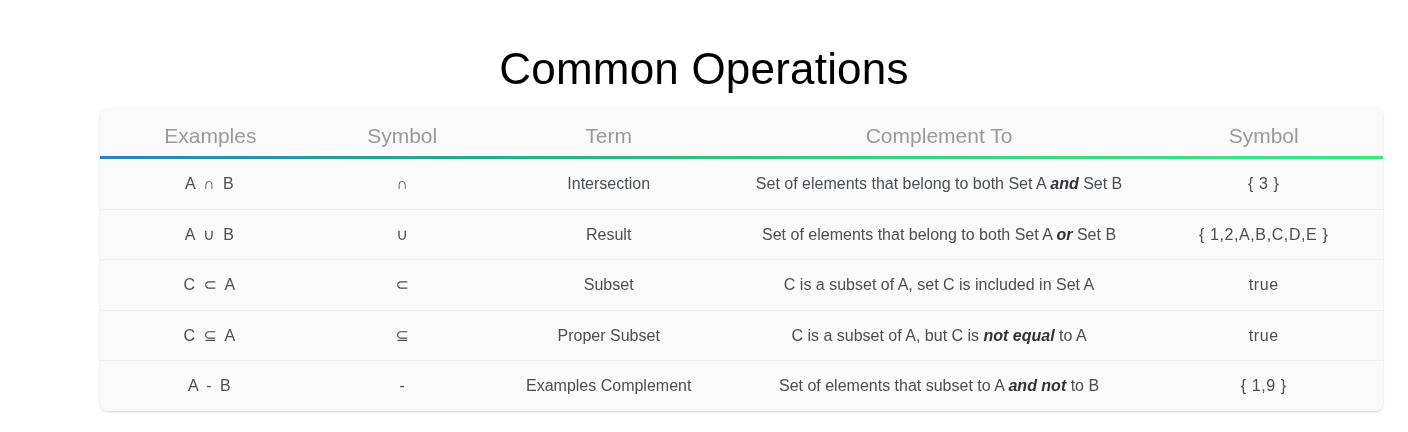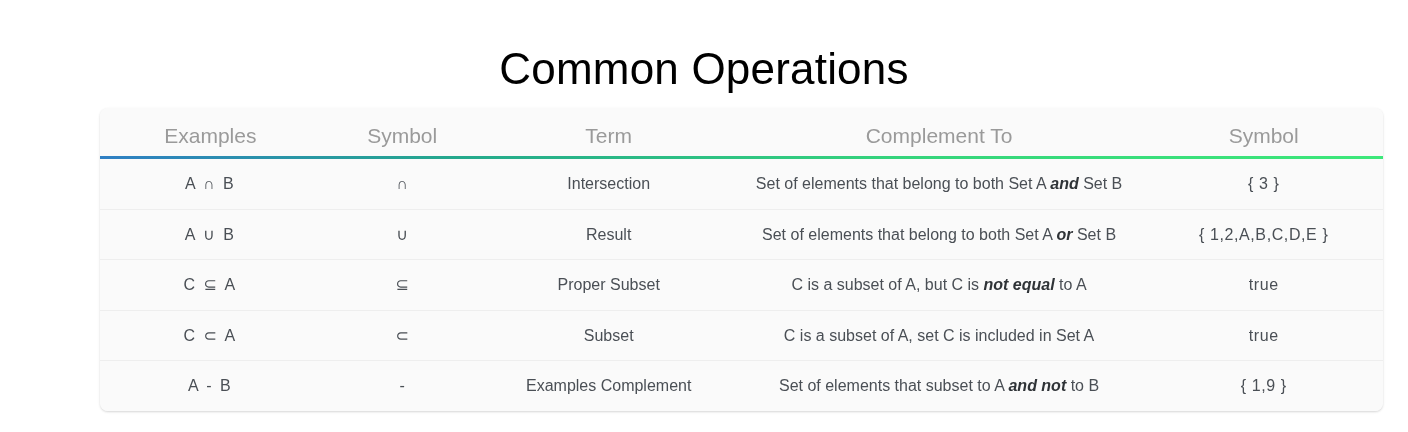--- a/index.html
+++ b/index.html
@@ -165,34 +165,34 @@
           <td class="cell-result">{ 3 }</td>
         </tr>
         <tr>
           <td class="cell-example">A ∪ B</td>
           <td class="cell-symbol">∪</td>
           <td class="cell-term">Result</td>
           <td class="cell-translation"><span>Set of elements that belong to both Set A </span><em>or</em><span> Set B</span></td>
           <td class="cell-result">{ 1,2,A,B,C,D,E }</td>
         </tr>
         <tr>
+          <td class="cell-example">C ⊂ A</td>
+          <td class="cell-symbol">⊂</td>
+          <td class="cell-term">Subset</td>
+          <td class="cell-translation"><span>C is a subset of A, set C is included in Set A</span><em></em><span></span></td>
+          <td class="cell-result">true</td>
+        </tr>
+        <tr>
           <td class="cell-example">C ⊆ A</td>
           <td class="cell-symbol">⊆</td>
           <td class="cell-term">Proper Subset</td>
           <td class="cell-translation"><span>C is a subset of A, but C is </span><em>not equal</em><span> to A</span></td>
           <td class="cell-result">true</td>
         </tr>
         <tr>
-          <td class="cell-example">C ⊂ A</td>
-          <td class="cell-symbol">⊂</td>
-          <td class="cell-term">Subset</td>
-          <td class="cell-translation"><span>C is a subset of A, set C is included in Set A</span><em></em><span></span></td>
-          <td class="cell-result">true</td>
-        </tr>
-        <tr>
           <td class="cell-example">A - B</td>
           <td class="cell-symbol">-</td>
           <td class="cell-term">Examples Complement</td>
           <td class="cell-translation"><span>Set of elements that subset to A </span><em>and not</em><span> to B</span></td>
           <td class="cell-result">{ 1,9 }</td>
         </tr>
       </tbody>
     </table>
   </div>
 

